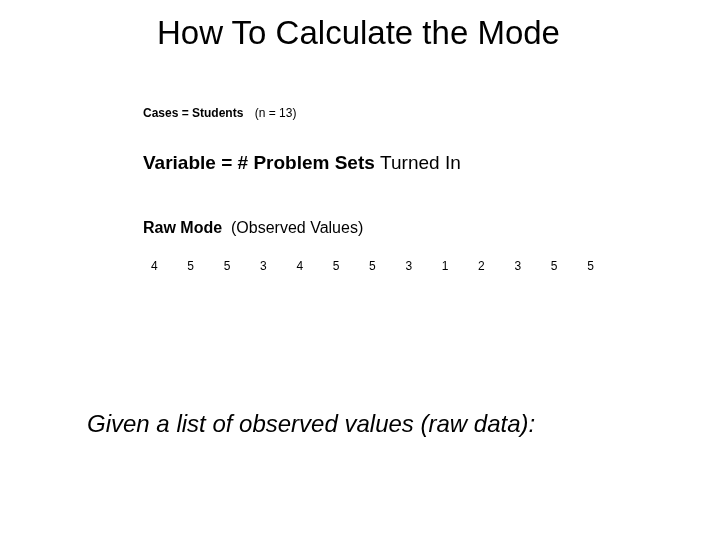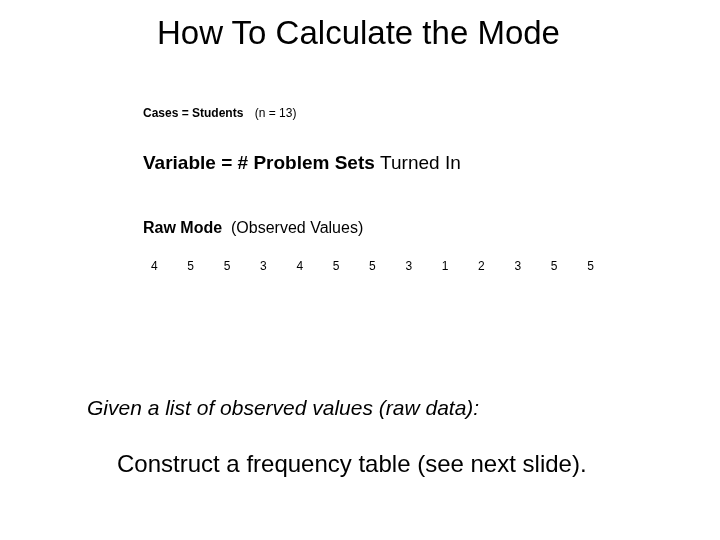--- a/index.html
+++ b/index.html
@@ -65,23 +65,23 @@
     font-weight: 400;
     letter-spacing: 0px;
   }
   .rawrow span {
     display: inline-block;
     width: 33px;
     text-align: left;
   }
   .body1 {
     position: absolute;
-    top: 396px;
+    top: 410px;
     left: 40px;
-    font-size: 21px;
+    font-size: 24px;
     font-style: italic;
   }
   .body2 {
     position: absolute;
     top: 450px;
     left: 70px;
     font-size: 24px;
   }
 </style>
 </head>
@@ -116,15 +116,14 @@
     <span>5</span>
     <span>3</span>
     <span>1</span>
     <span>2</span>
     <span>3</span>
     <span>5</span>
     <span>5</span>
   </div>
 
   <div class="body1">Given a list of observed values (raw data):</div>
-  <div class="body2">Construct a frequency table (see next slide).</div>
 
 </div>
 
 </body></html>

